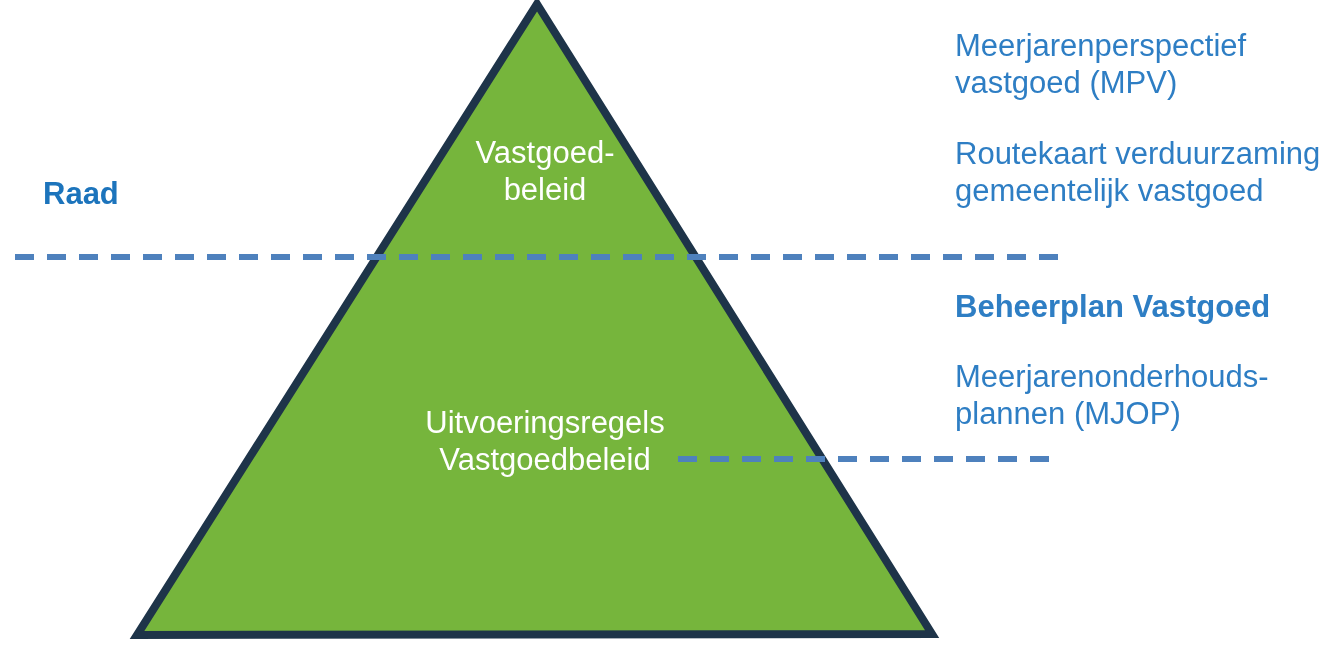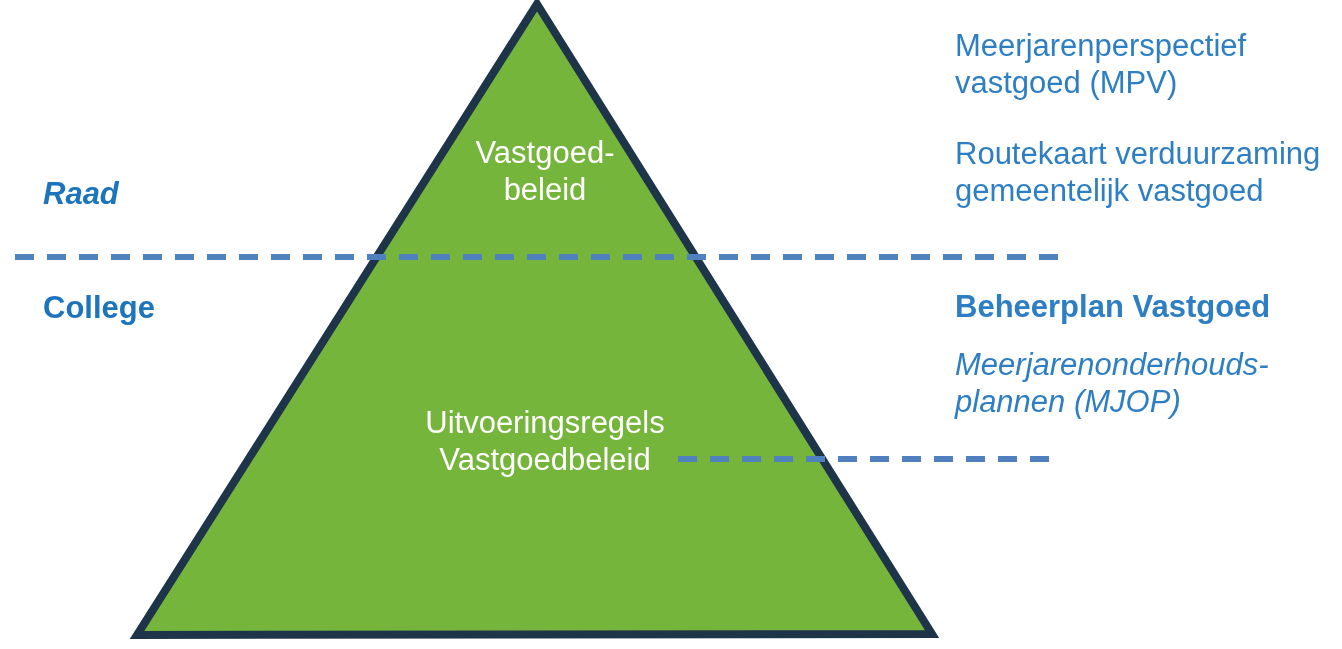--- a/index.html
+++ b/index.html
@@ -67,29 +67,28 @@
     <line class="dash-line" x1="15" y1="257" x2="1063" y2="257"></line>
     <line class="dash-line" x1="678" y1="459" x2="1058" y2="459"></line>
   </svg>
 
   <div class="txt pyr-txt" style="top:134px;">Vastgoed-
 beleid</div>
 
   <div class="txt pyr-txt" style="top:404px;">Uitvoeringsregels
 Vastgoedbeleid</div>
 
-  <div class="txt left-lbl" style="top:175px;font-style:italic;">Raad</div>
+  <div class="txt left-lbl" style="top:175px;">Raad</div>
 
-  <div class="txt left-lbl" style="top:289px;">College</div>
 
   <div class="txt right-lbl" style="top:27px;">Meerjarenperspectief
 vastgoed (MPV)</div>
 
   <div class="txt right-lbl" style="top:135px;">Routekaart verduurzaming
 gemeentelijk vastgoed</div>
 
   <div class="txt right-lbl" style="top:288px;font-weight:bold;">Beheerplan Vastgoed</div>
 
-  <div class="txt right-lbl" style="top:346px;font-style:italic;">Meerjarenonderhouds-
+  <div class="txt right-lbl" style="top:358px;">Meerjarenonderhouds-
 plannen (MJOP)</div>
 
 
 </div>
 
 </body></html>

